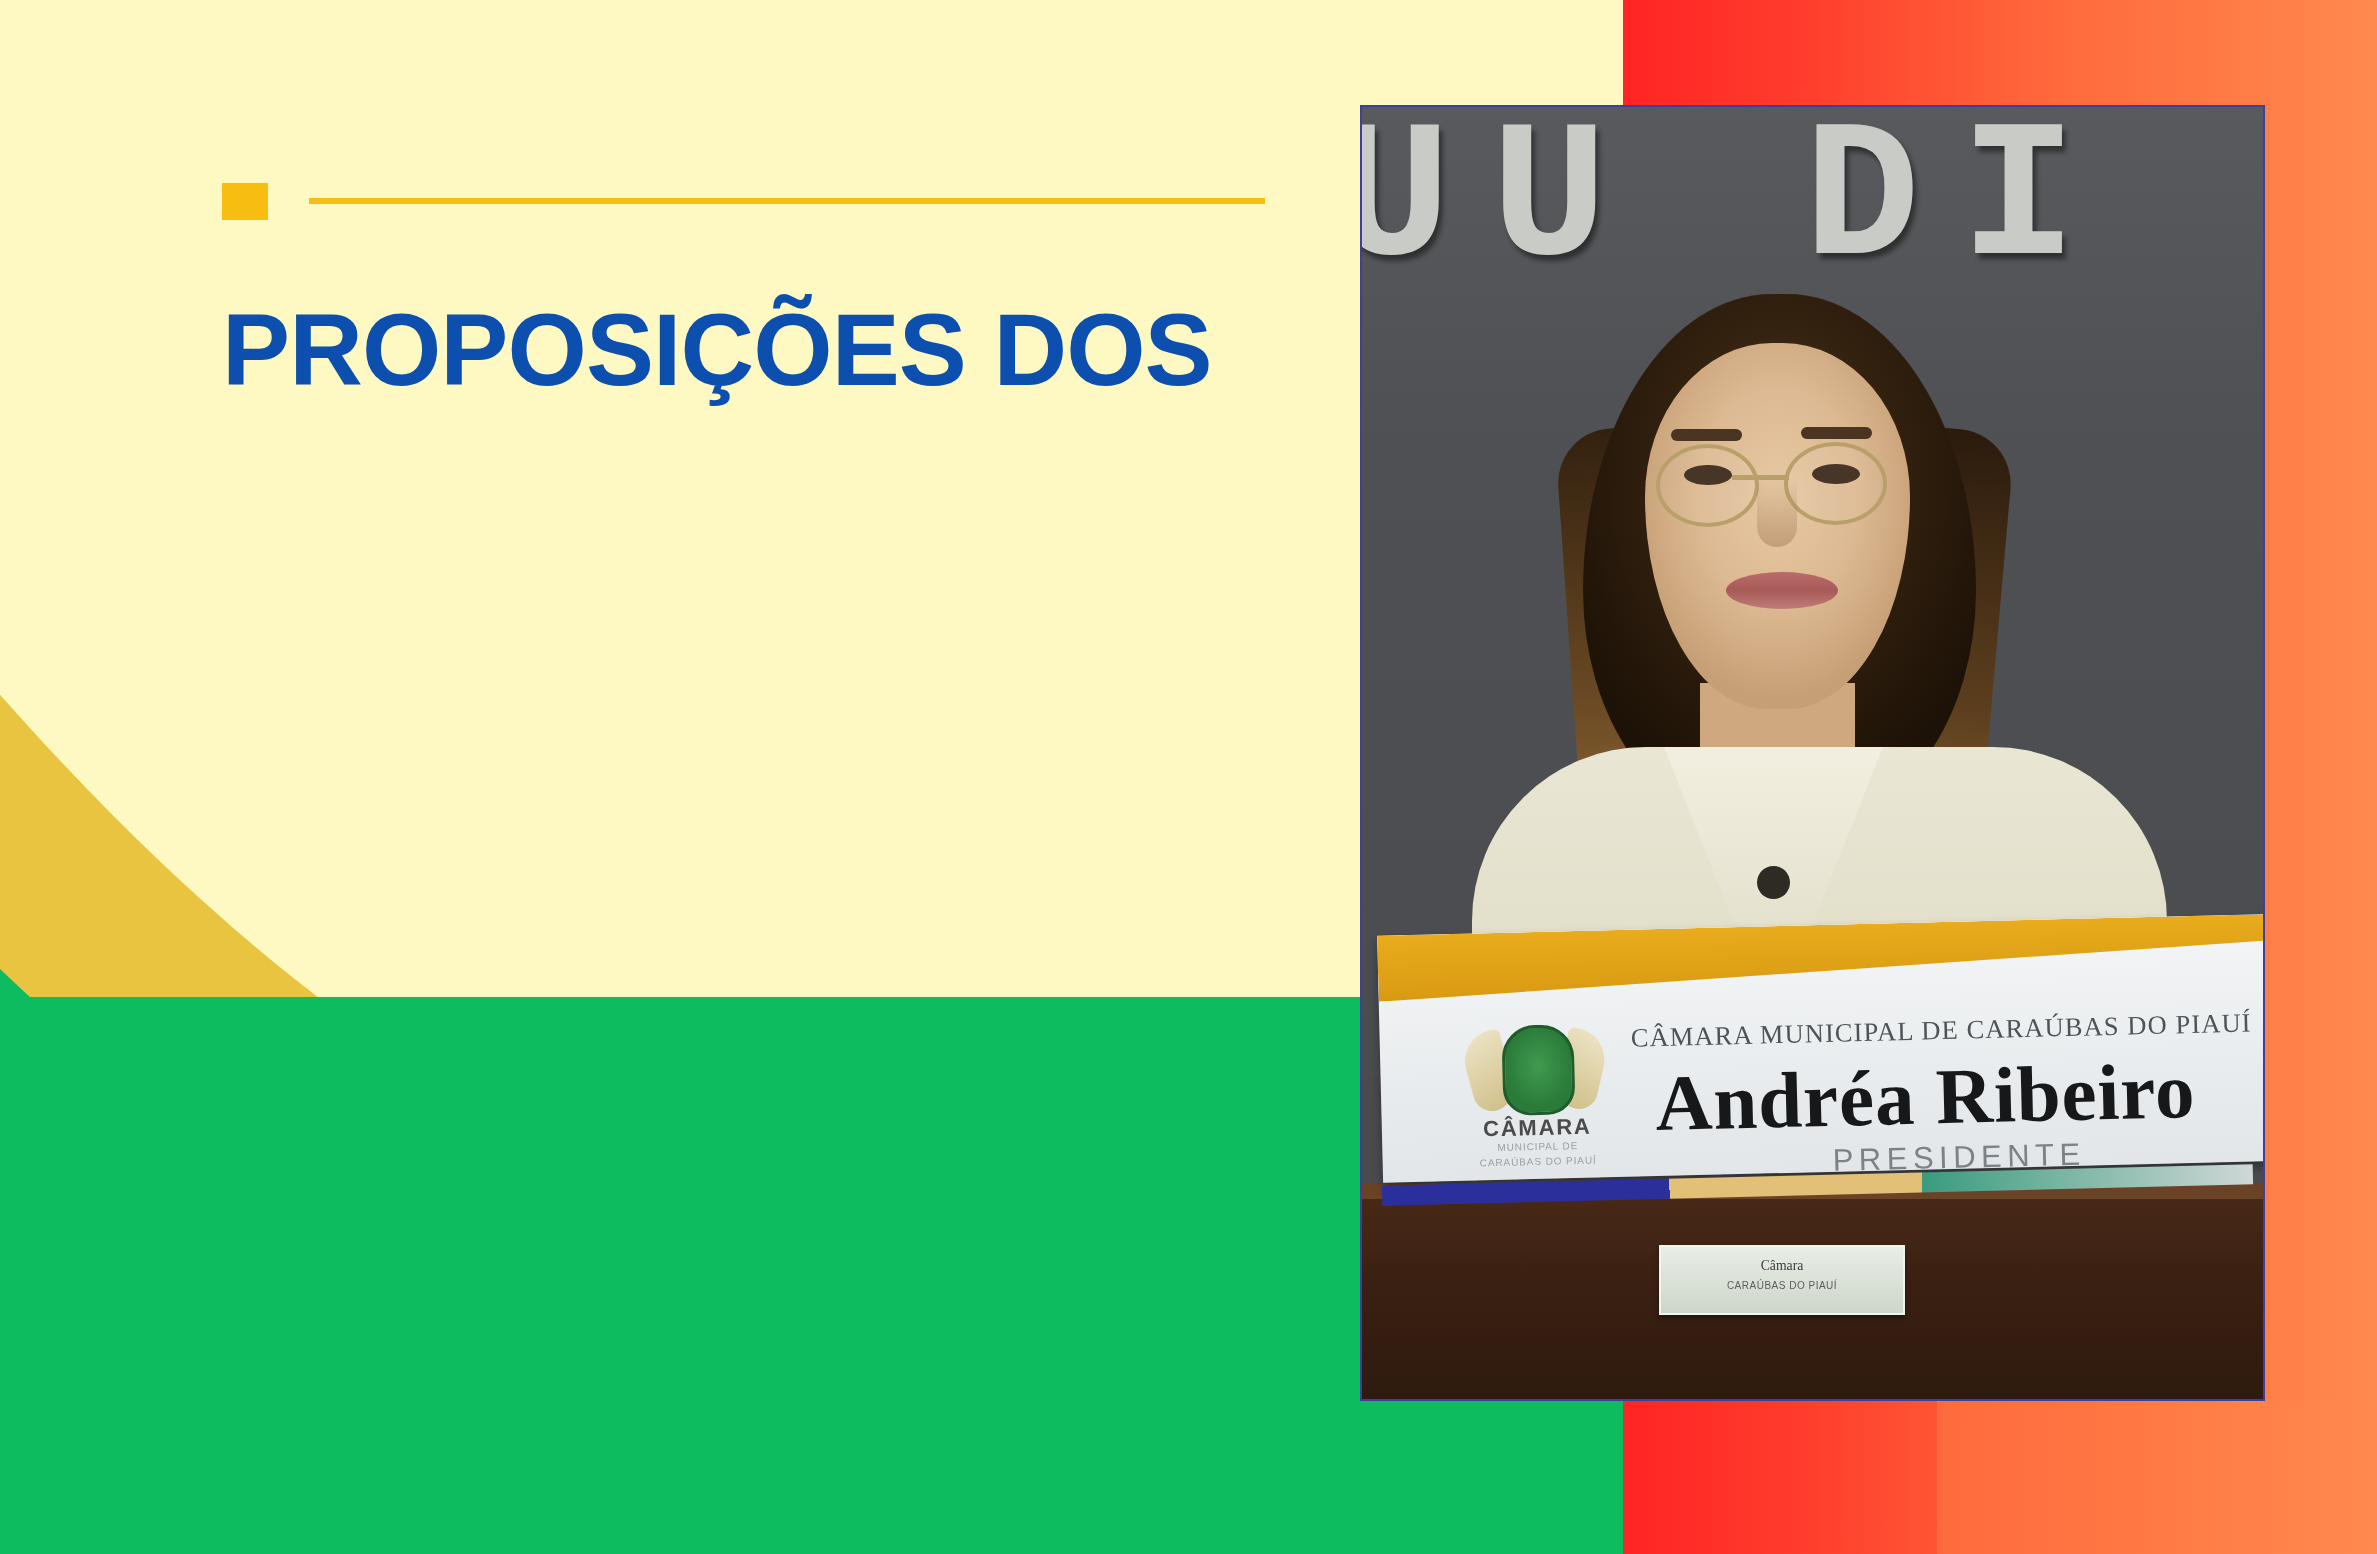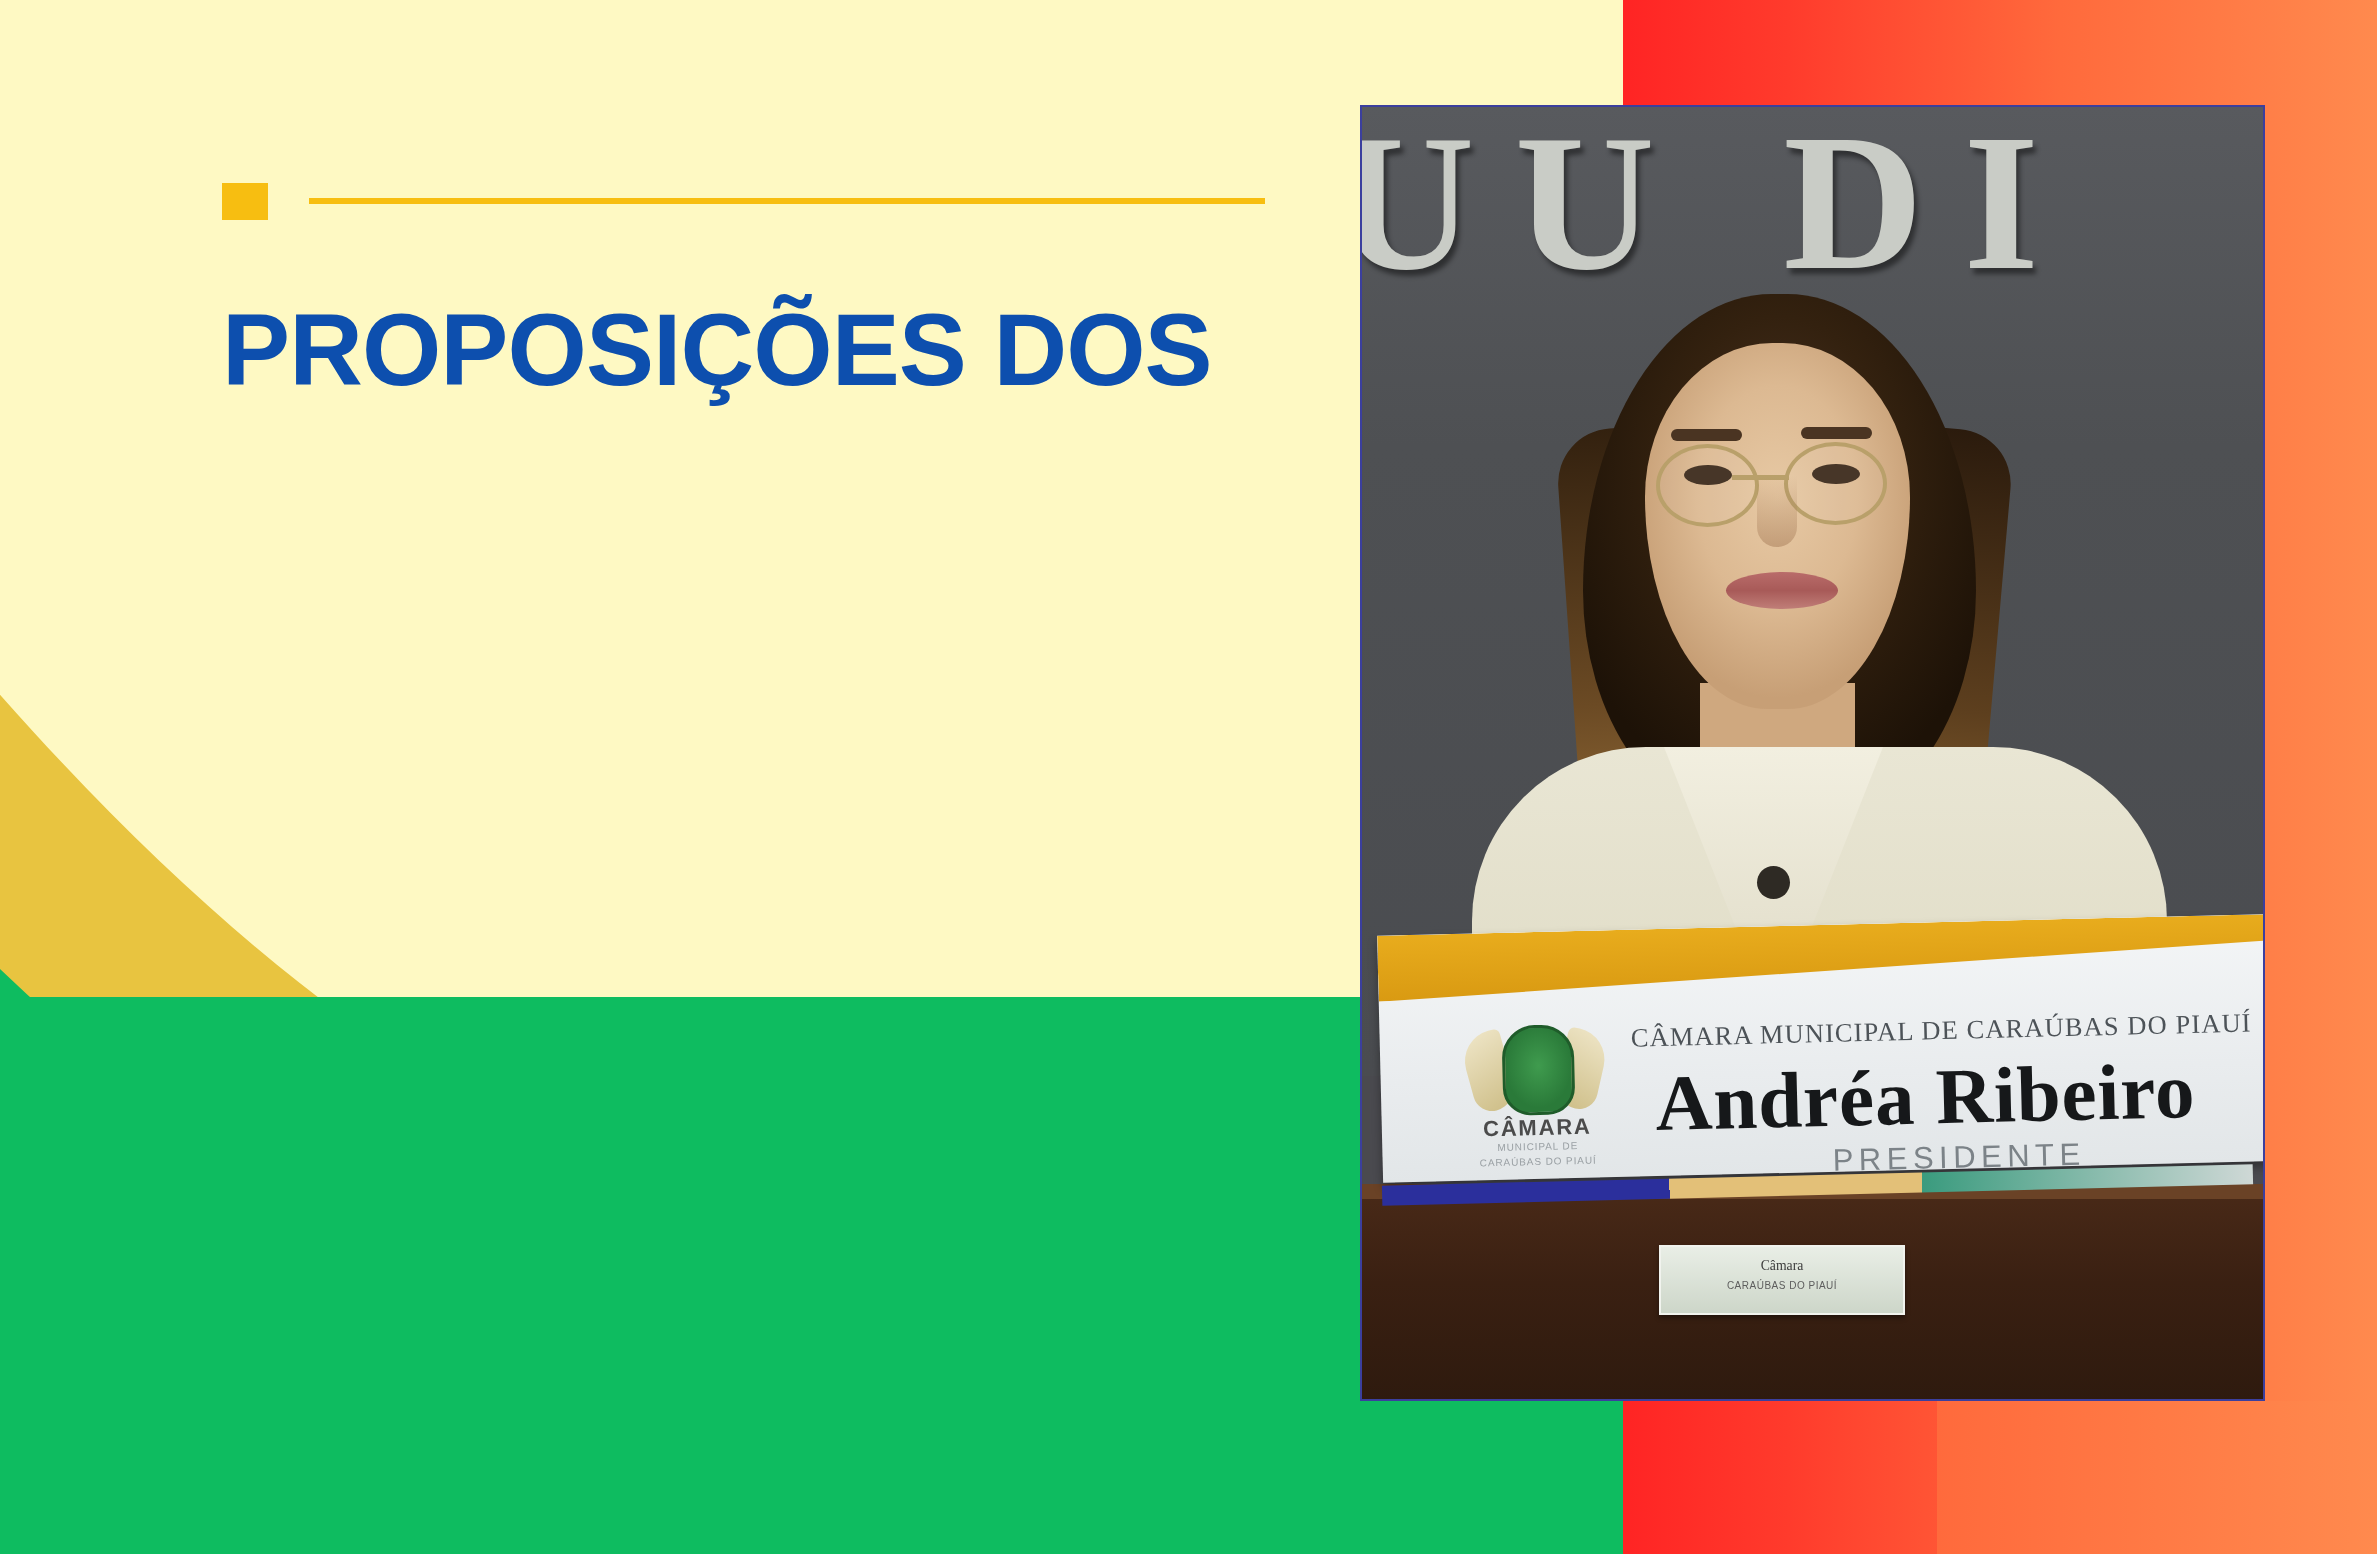--- a/index.html
+++ b/index.html
@@ -34,21 +34,21 @@
 
   
   .photo{position:absolute;left:1360px;top:105px;width:905px;height:1296px;
          border:2.7px solid #3b3f9e;box-sizing:border-box;overflow:hidden;
          background:#4a4a4f;}
   .ph-wall{position:absolute;left:0;top:0;width:100%;height:969px;
            background:linear-gradient(180deg,#585a5e 0%,#4e5053 35%,#4a4c50 100%);}
   .ph-letters{position:absolute;left:-27.4px;top:-16.5px;width:969px;height:192px;
               color:#c9ccc6;font-weight:bold;font-size:194px;letter-spacing:40px;
               white-space:nowrap;text-shadow:3.7px 5.5px 5.5px rgba(0,0,0,.45);
-              font-family:Liberation Serif, serif;overflow:hidden;}
+              font-family:Liberation Mono, monospace;overflow:hidden;}
 
   
   .ph-hair{position:absolute;left:221px;top:187px;width:393px;height:530px;
            background:radial-gradient(60% 62% at 50% 34%,#4a3222 0%,#33210f 48%,#1d1207 100%);
            border-radius:48% 48% 42% 42%/56% 56% 44% 44%;}
   .ph-hair-l{position:absolute;left:206px;top:320px;width:137px;height:393px;
            background:linear-gradient(180deg,#33210f 0%,#6b4a24 70%,#8a6433 100%);
            border-radius:55px 27.4px 55px 55px;transform:rotate(-4deg);}
   .ph-hair-r{position:absolute;left:494px;top:320px;width:142px;height:402px;
            background:linear-gradient(180deg,#2b1b0d 0%,#5d3f1e 70%,#7e5a2c 100%);

